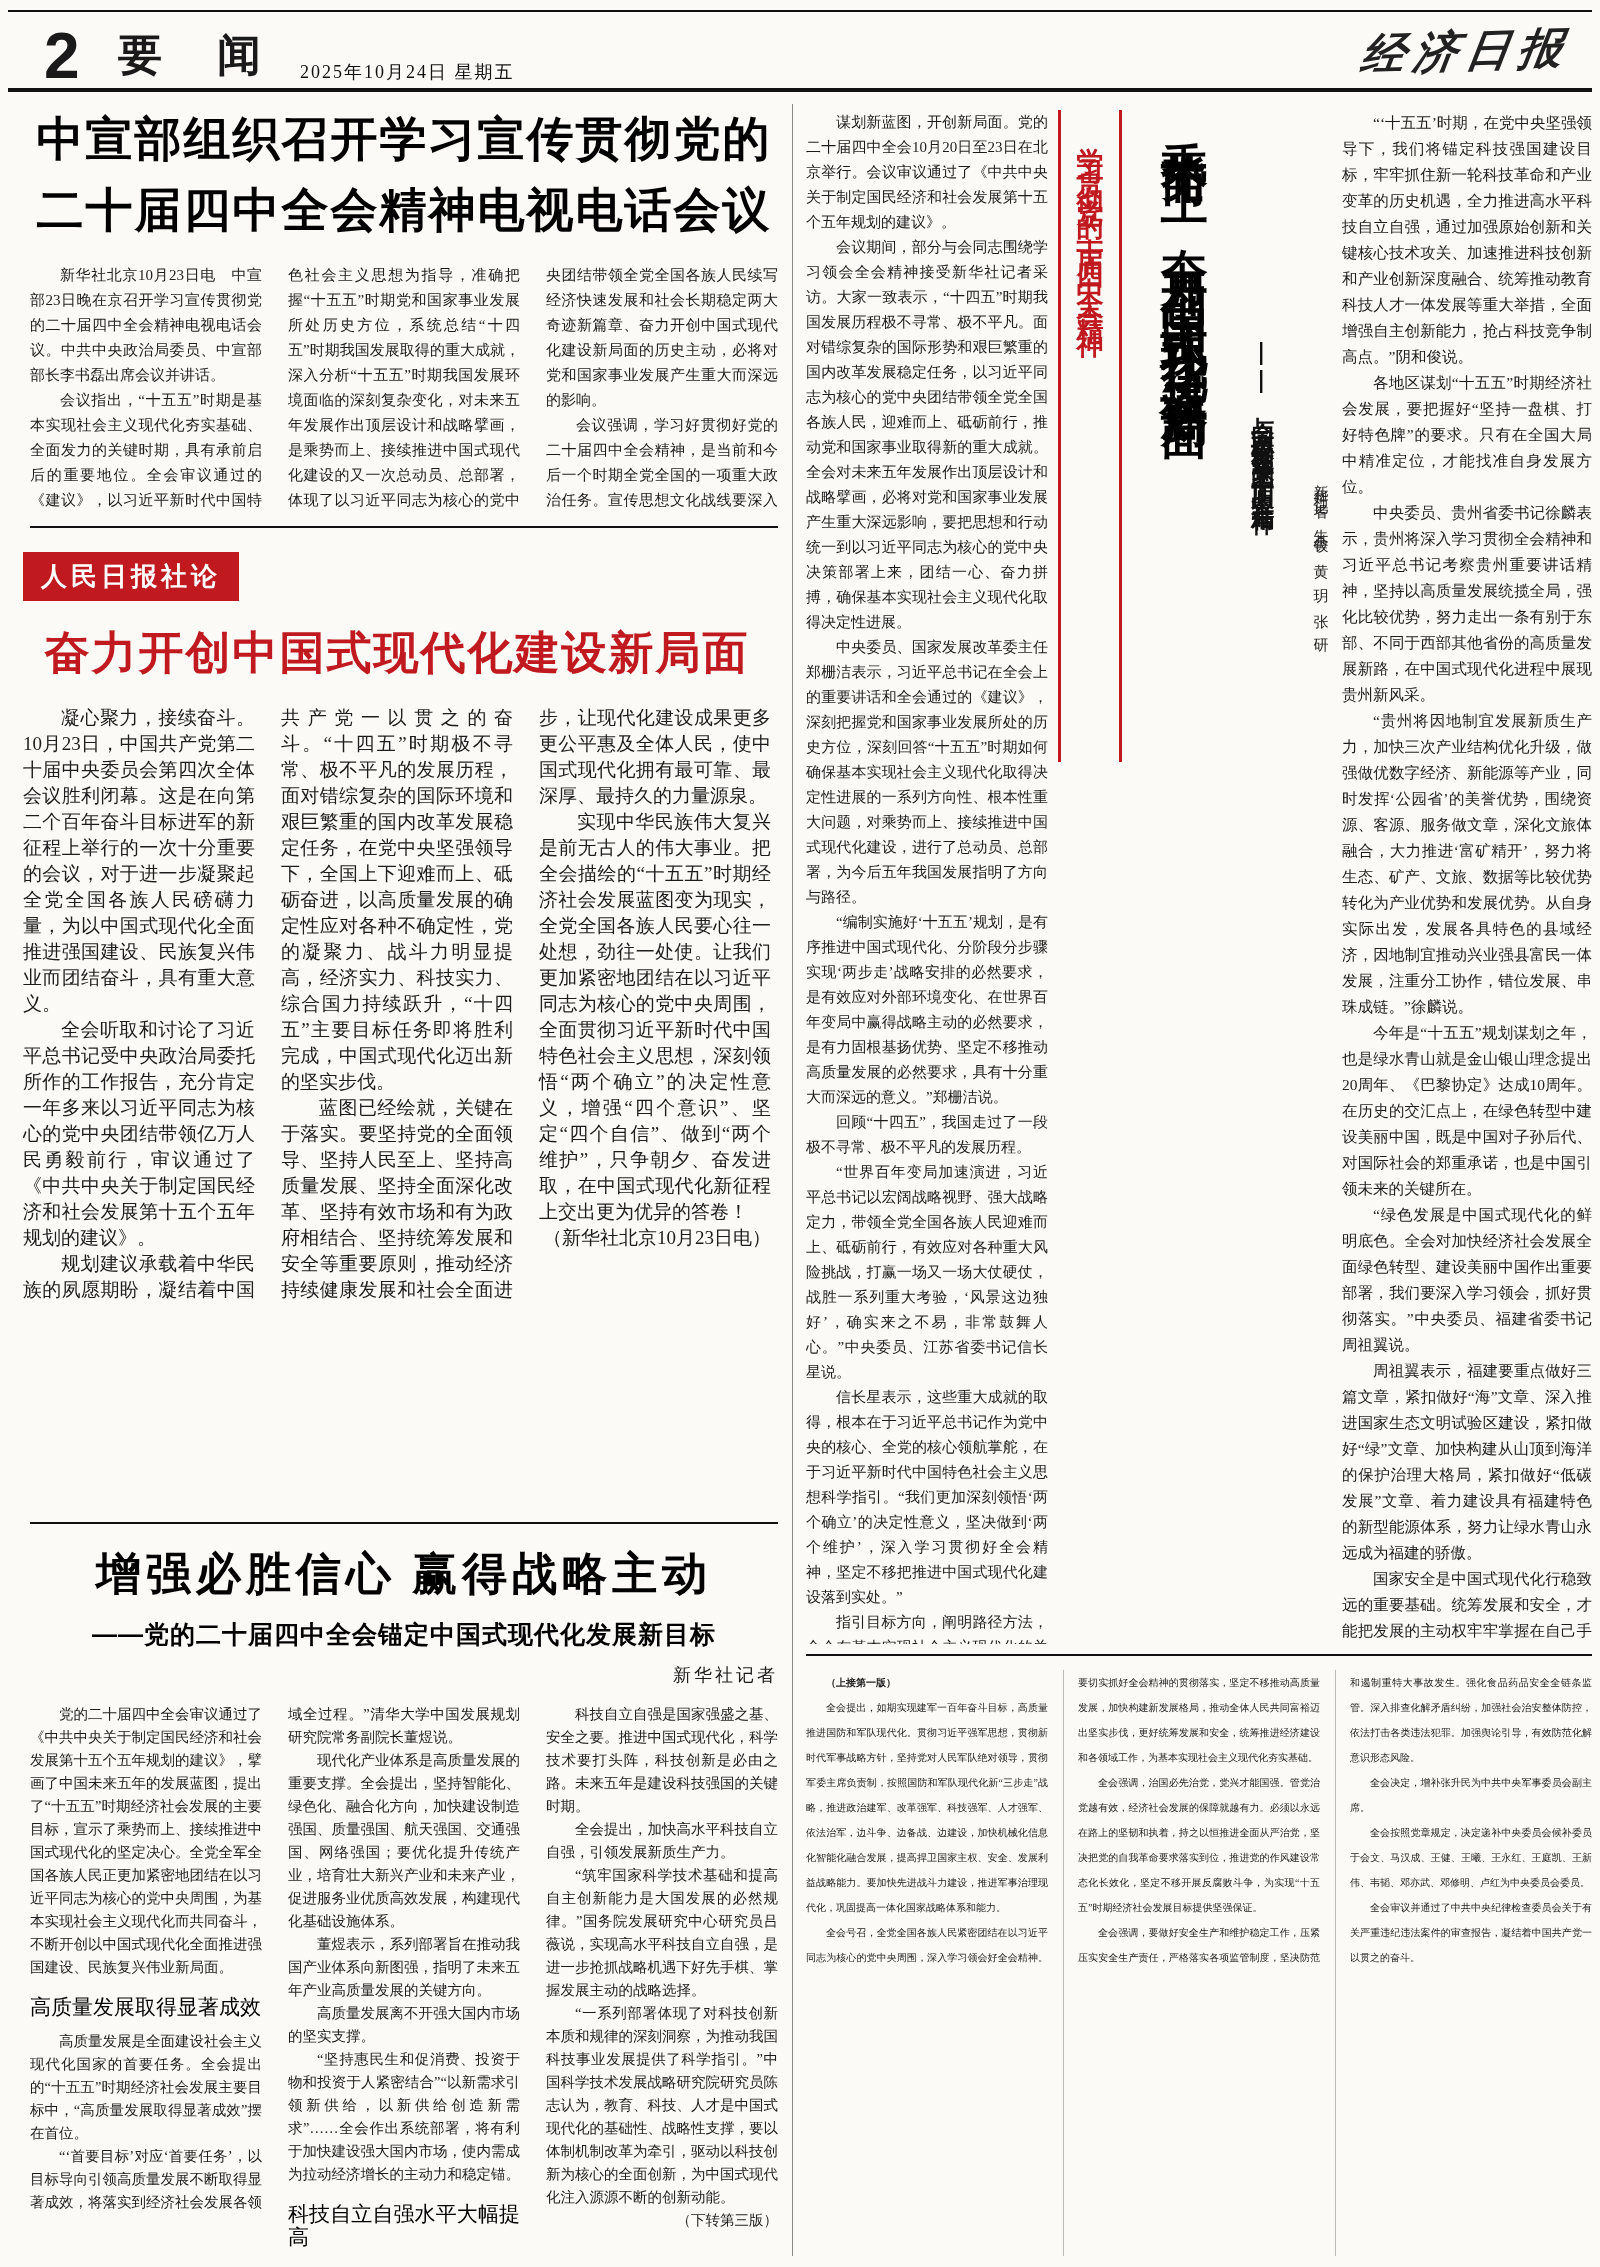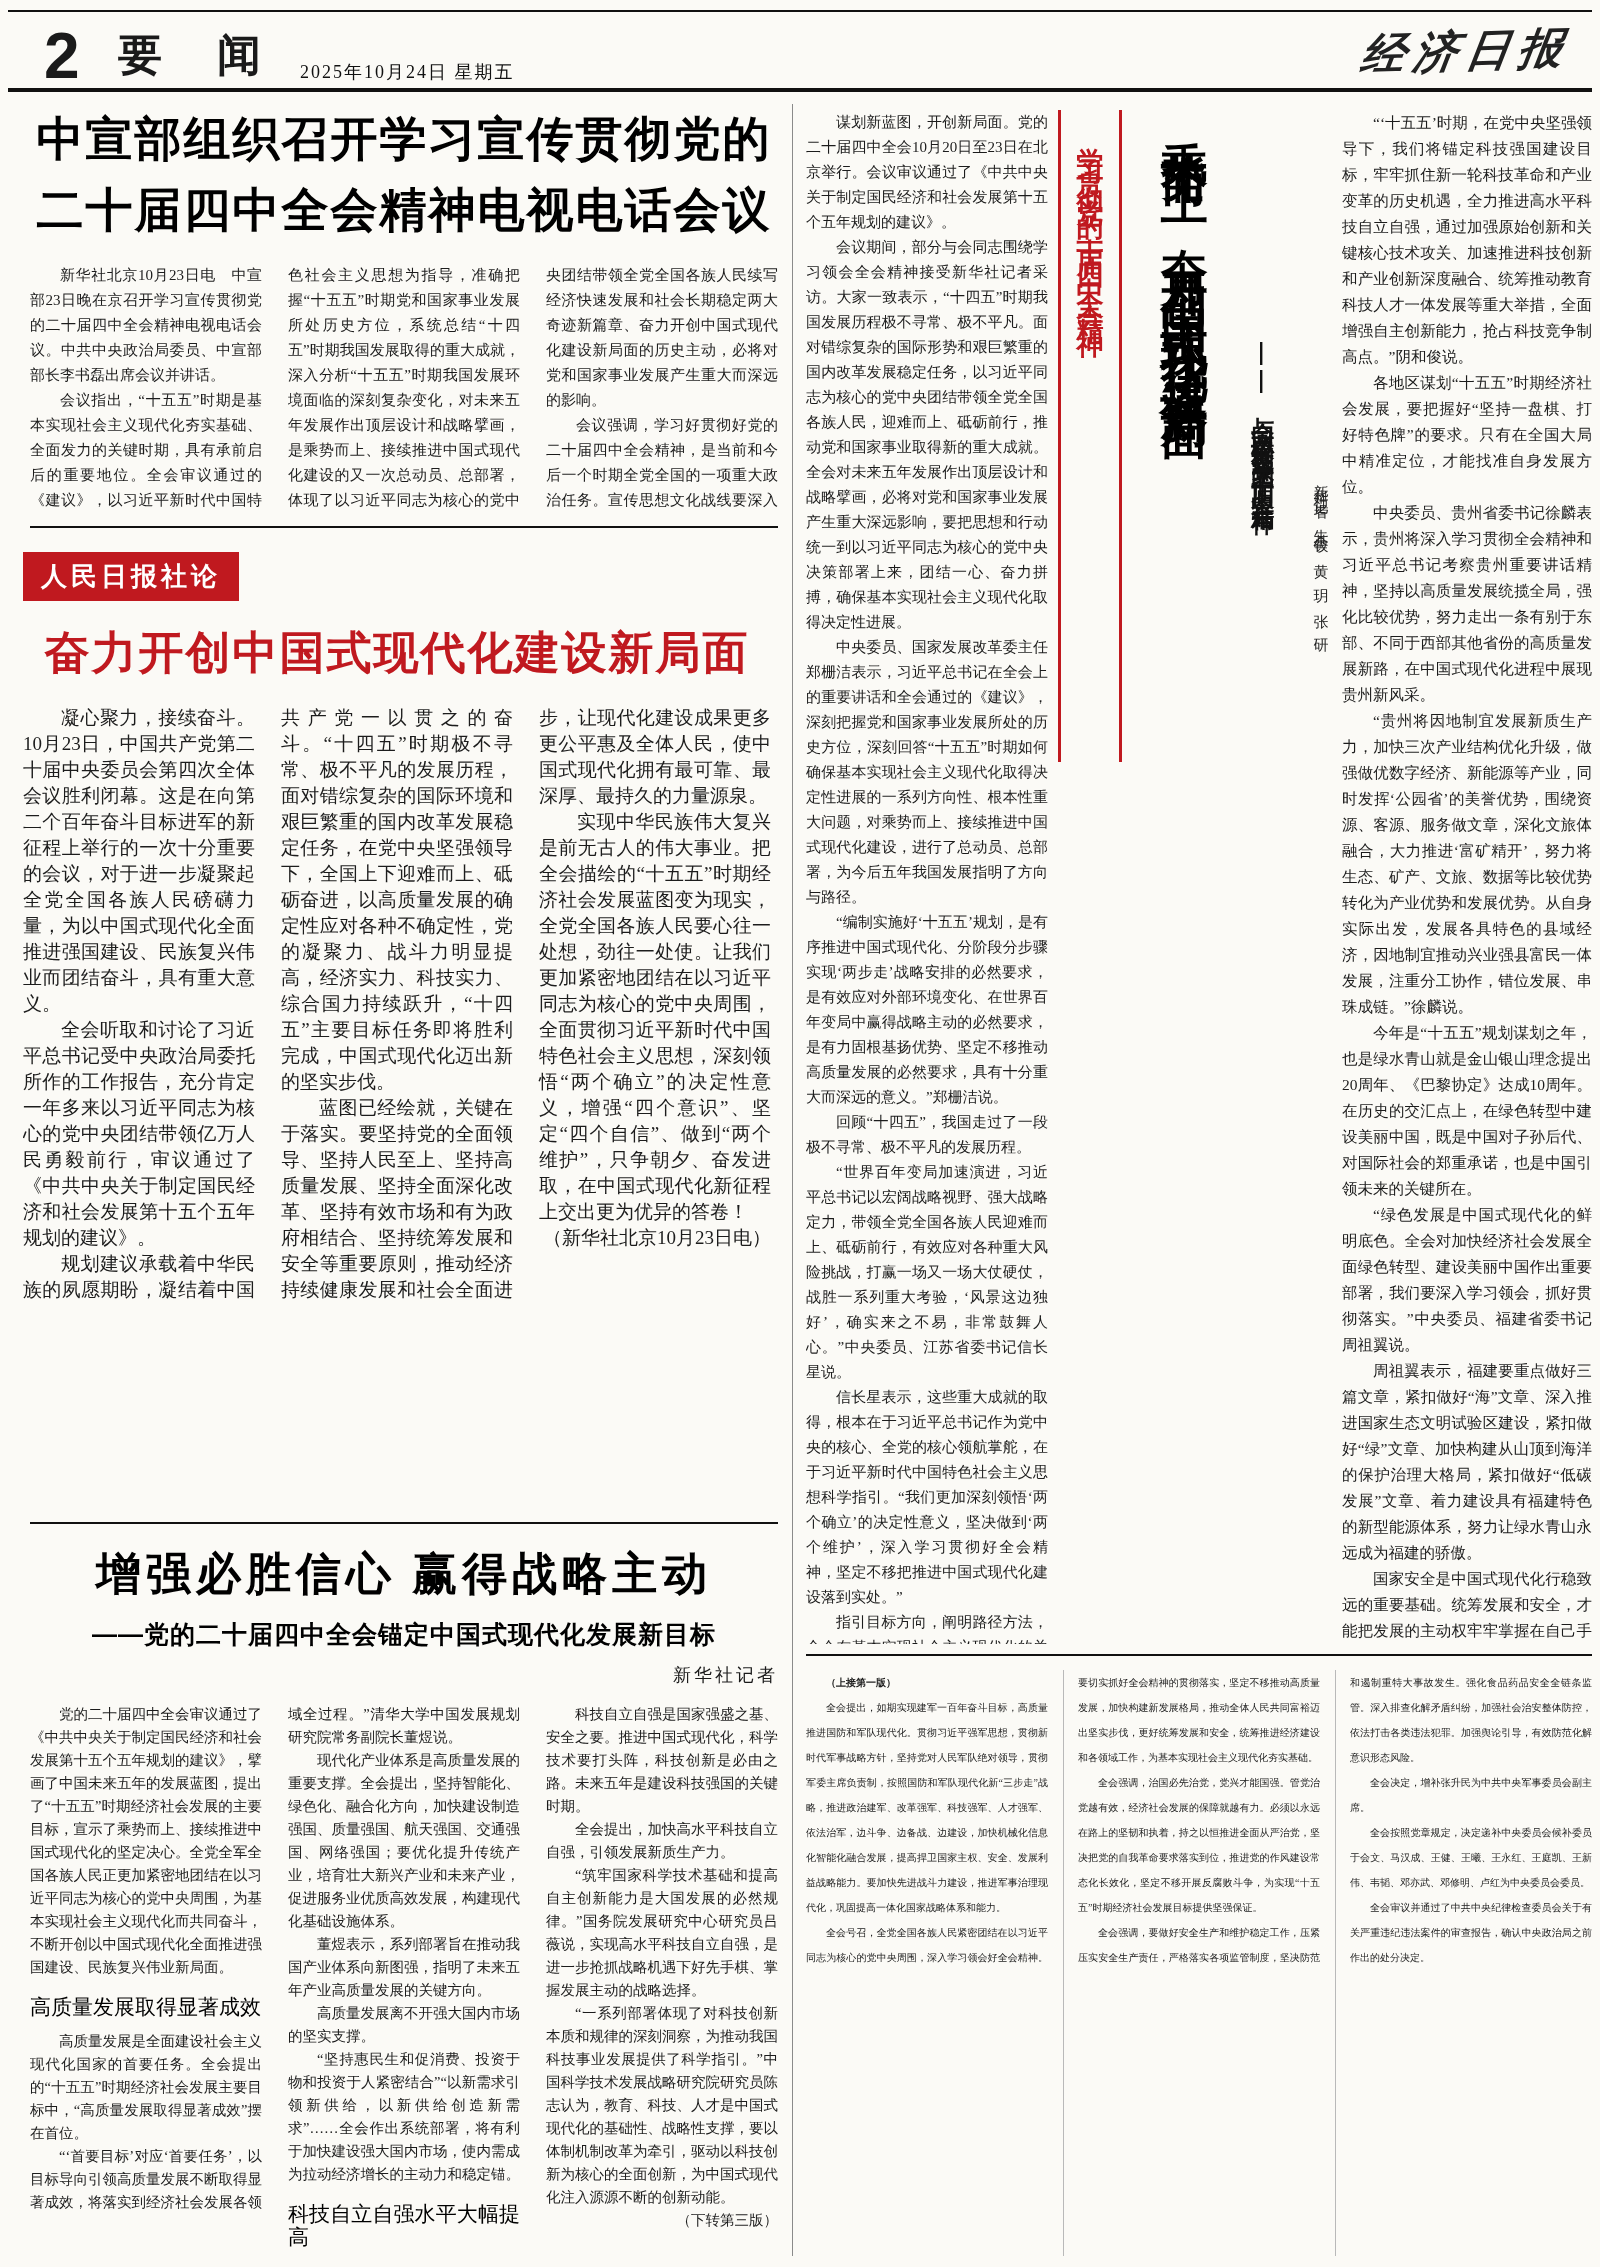--- a/index.html
+++ b/index.html
@@ -139,16 +139,16 @@
   <div class="abs hrule" style="left:806px;top:1654px;width:786px;height:2px;"></div>
 
   <div class="abs bodytext cols3" style="left:806px;top:1670px;width:786px;height:586px;font-size:10px;line-height:25px;column-gap:30px;column-rule:1px solid #b9b9b9;">
     <p class="para" style="font-weight:bold;">（上接第一版）</p>
     <p class="para">全会提出，如期实现建军一百年奋斗目标，高质量推进国防和军队现代化。贯彻习近平强军思想，贯彻新时代军事战略方针，坚持党对人民军队绝对领导，贯彻军委主席负责制，按照国防和军队现代化新“三步走”战略，推进政治建军、改革强军、科技强军、人才强军、依法治军，边斗争、边备战、边建设，加快机械化信息化智能化融合发展，提高捍卫国家主权、安全、发展利益战略能力。要加快先进战斗力建设，推进军事治理现代化，巩固提高一体化国家战略体系和能力。</p>
     <p class="para">全会号召，全党全国各族人民紧密团结在以习近平同志为核心的党中央周围，深入学习领会好全会精神。要切实抓好全会精神的贯彻落实，坚定不移推动高质量发展，加快构建新发展格局，推动全体人民共同富裕迈出坚实步伐，更好统筹发展和安全，统筹推进经济建设和各领域工作，为基本实现社会主义现代化夯实基础。</p>
     <p class="para">全会强调，治国必先治党，党兴才能国强。管党治党越有效，经济社会发展的保障就越有力。必须以永远在路上的坚韧和执着，持之以恒推进全面从严治党，坚决把党的自我革命要求落实到位，推进党的作风建设常态化长效化，坚定不移开展反腐败斗争，为实现“十五五”时期经济社会发展目标提供坚强保证。</p>
     <p class="para">全会强调，要做好安全生产和维护稳定工作，压紧压实安全生产责任，严格落实各项监管制度，坚决防范和遏制重特大事故发生。强化食品药品安全全链条监管。深入排查化解矛盾纠纷，加强社会治安整体防控，依法打击各类违法犯罪。加强舆论引导，有效防范化解意识形态风险。</p>
     <p class="para">全会决定，增补张升民为中共中央军事委员会副主席。</p>
     <p class="para">全会按照党章规定，决定递补中央委员会候补委员于会文、马汉成、王健、王曦、王永红、王庭凯、王新伟、韦韬、邓亦武、邓修明、卢红为中央委员会委员。</p>
-    <p class="para">全会审议并通过了中共中央纪律检查委员会关于有关严重违纪违法案件的审查报告，确认中央政治局之前作出的处分决定。</p>
+    <p class="para">全会审议并通过了中共中央纪律检查委员会关于有关严重违纪违法案件的审查报告，凝结着中国共产党一以贯之的奋斗。</p>
   </div>
 
 </div>
 
 </body></html>

